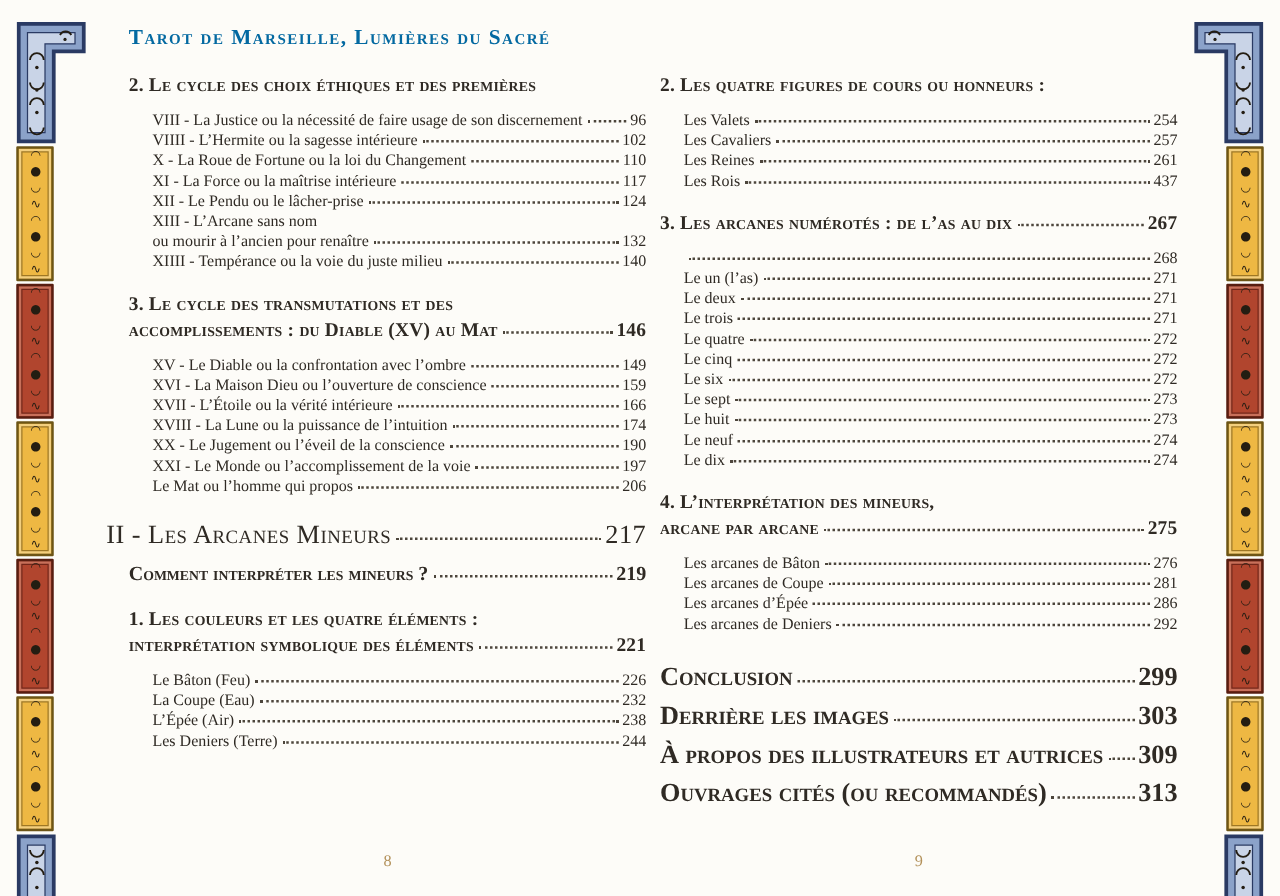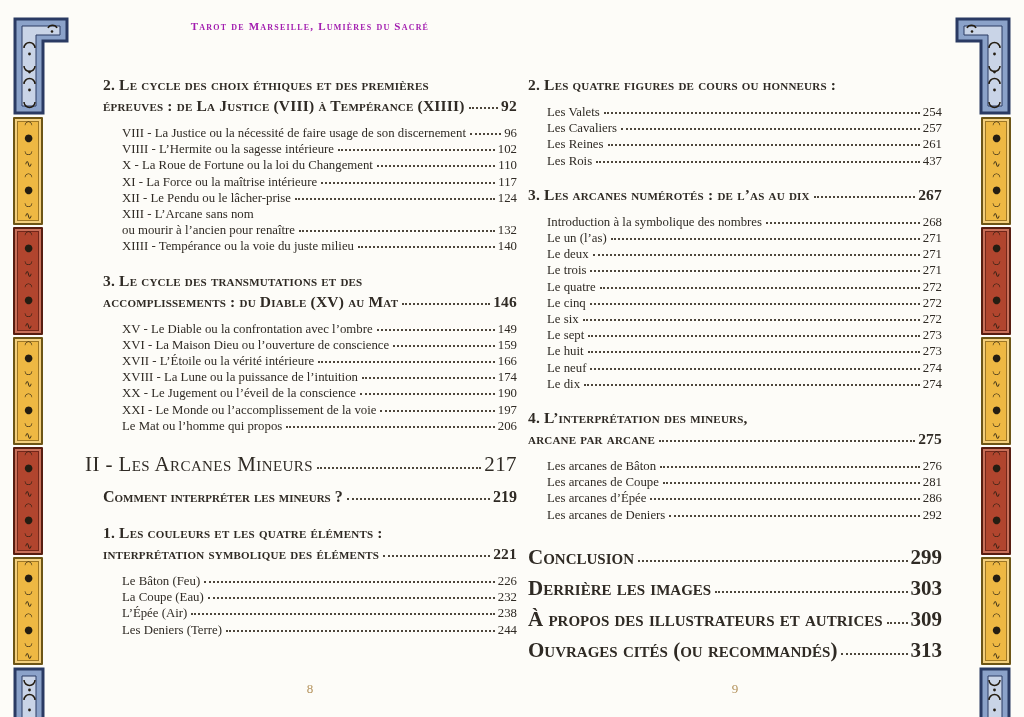--- a/index.html
+++ b/index.html
@@ -4,33 +4,33 @@
 <style>
   html,body { margin:0; padding:0; }
   body {
     width:1024px; height:717px; position:relative; overflow:hidden;
     background:#fdfcf8; color:#2f2a24;
     font-family:"Liberation Serif", serif;
   }
 
   
   .book-header {
-    position:absolute; top:20px; left:103px; width:414px; text-align:center;
+    position:absolute; top:20px; left:103px; width:414px; 
     font-variant:small-caps; font-weight:700; letter-spacing:1.2px;
-    font-size:11px; color:#a21caf;
+    font-size:17px; color:#0369a1;
   }
   .footer-num {
     position:absolute; top:681px; width:414px; text-align:center;
     font-size:13px; color:#b3915a;
   }
   #footer-left  { left:103px; }
   #footer-right { left:528px; }
 
   
-  .page-col { position:absolute; top:58px; width:414px;margin-top:16px; }
+  .page-col { position:absolute; top:58px; width:414px; }
   #page-0 { left:103px; }
   #page-1 { left:528px; }
 
   .row { display:flex; align-items:baseline; }
   .lbl { white-space:nowrap; }
   .leader {
     flex:1 1 auto; min-width:6px; margin:0 3px 0 4px;
     border-bottom:2px dotted #4d463c; transform:translateY(-2px);
   }
 
@@ -91,25 +91,20 @@
 </head>
 <body>
 
 <div>
 
   <div class="book-header">Tarot de Marseille, Lumières du Sacré</div>
 
   <div id="page-0" class="page-col">
       <div class="toc-item heading">
         <div class="toc-line">2. Le cycle des choix éthiques et des premières</div>
-        <div class="row">
-          <span class="lbl">épreuves : de La Justice (VIII) à Tempérance (XIIII)</span>
-          <span class="leader"></span>
-          <span class="pageno">92</span>
-        </div>
       </div>
       <div class="toc-item entry">
         <div class="row">
           <span class="lbl">VIII - La Justice ou la nécessité de faire usage de son discernement</span>
           <span class="leader"></span>
           <span class="pageno">96</span>
         </div>
       </div>
       <div class="toc-item entry">
         <div class="row">
@@ -296,21 +291,20 @@
       </div>
       <div class="toc-item heading">
         <div class="row">
           <span class="lbl">3. Les arcanes numérotés : de l’as au dix</span>
           <span class="leader"></span>
           <span class="pageno">267</span>
         </div>
       </div>
       <div class="toc-item entry">
         <div class="row">
-          <span class="lbl">Introduction à la symbolique des nombres</span>
           <span class="leader"></span>
           <span class="pageno">268</span>
         </div>
       </div>
       <div class="toc-item entry">
         <div class="row">
           <span class="lbl">Le un (l’as)</span>
           <span class="leader"></span>
           <span class="pageno">271</span>
         </div>

